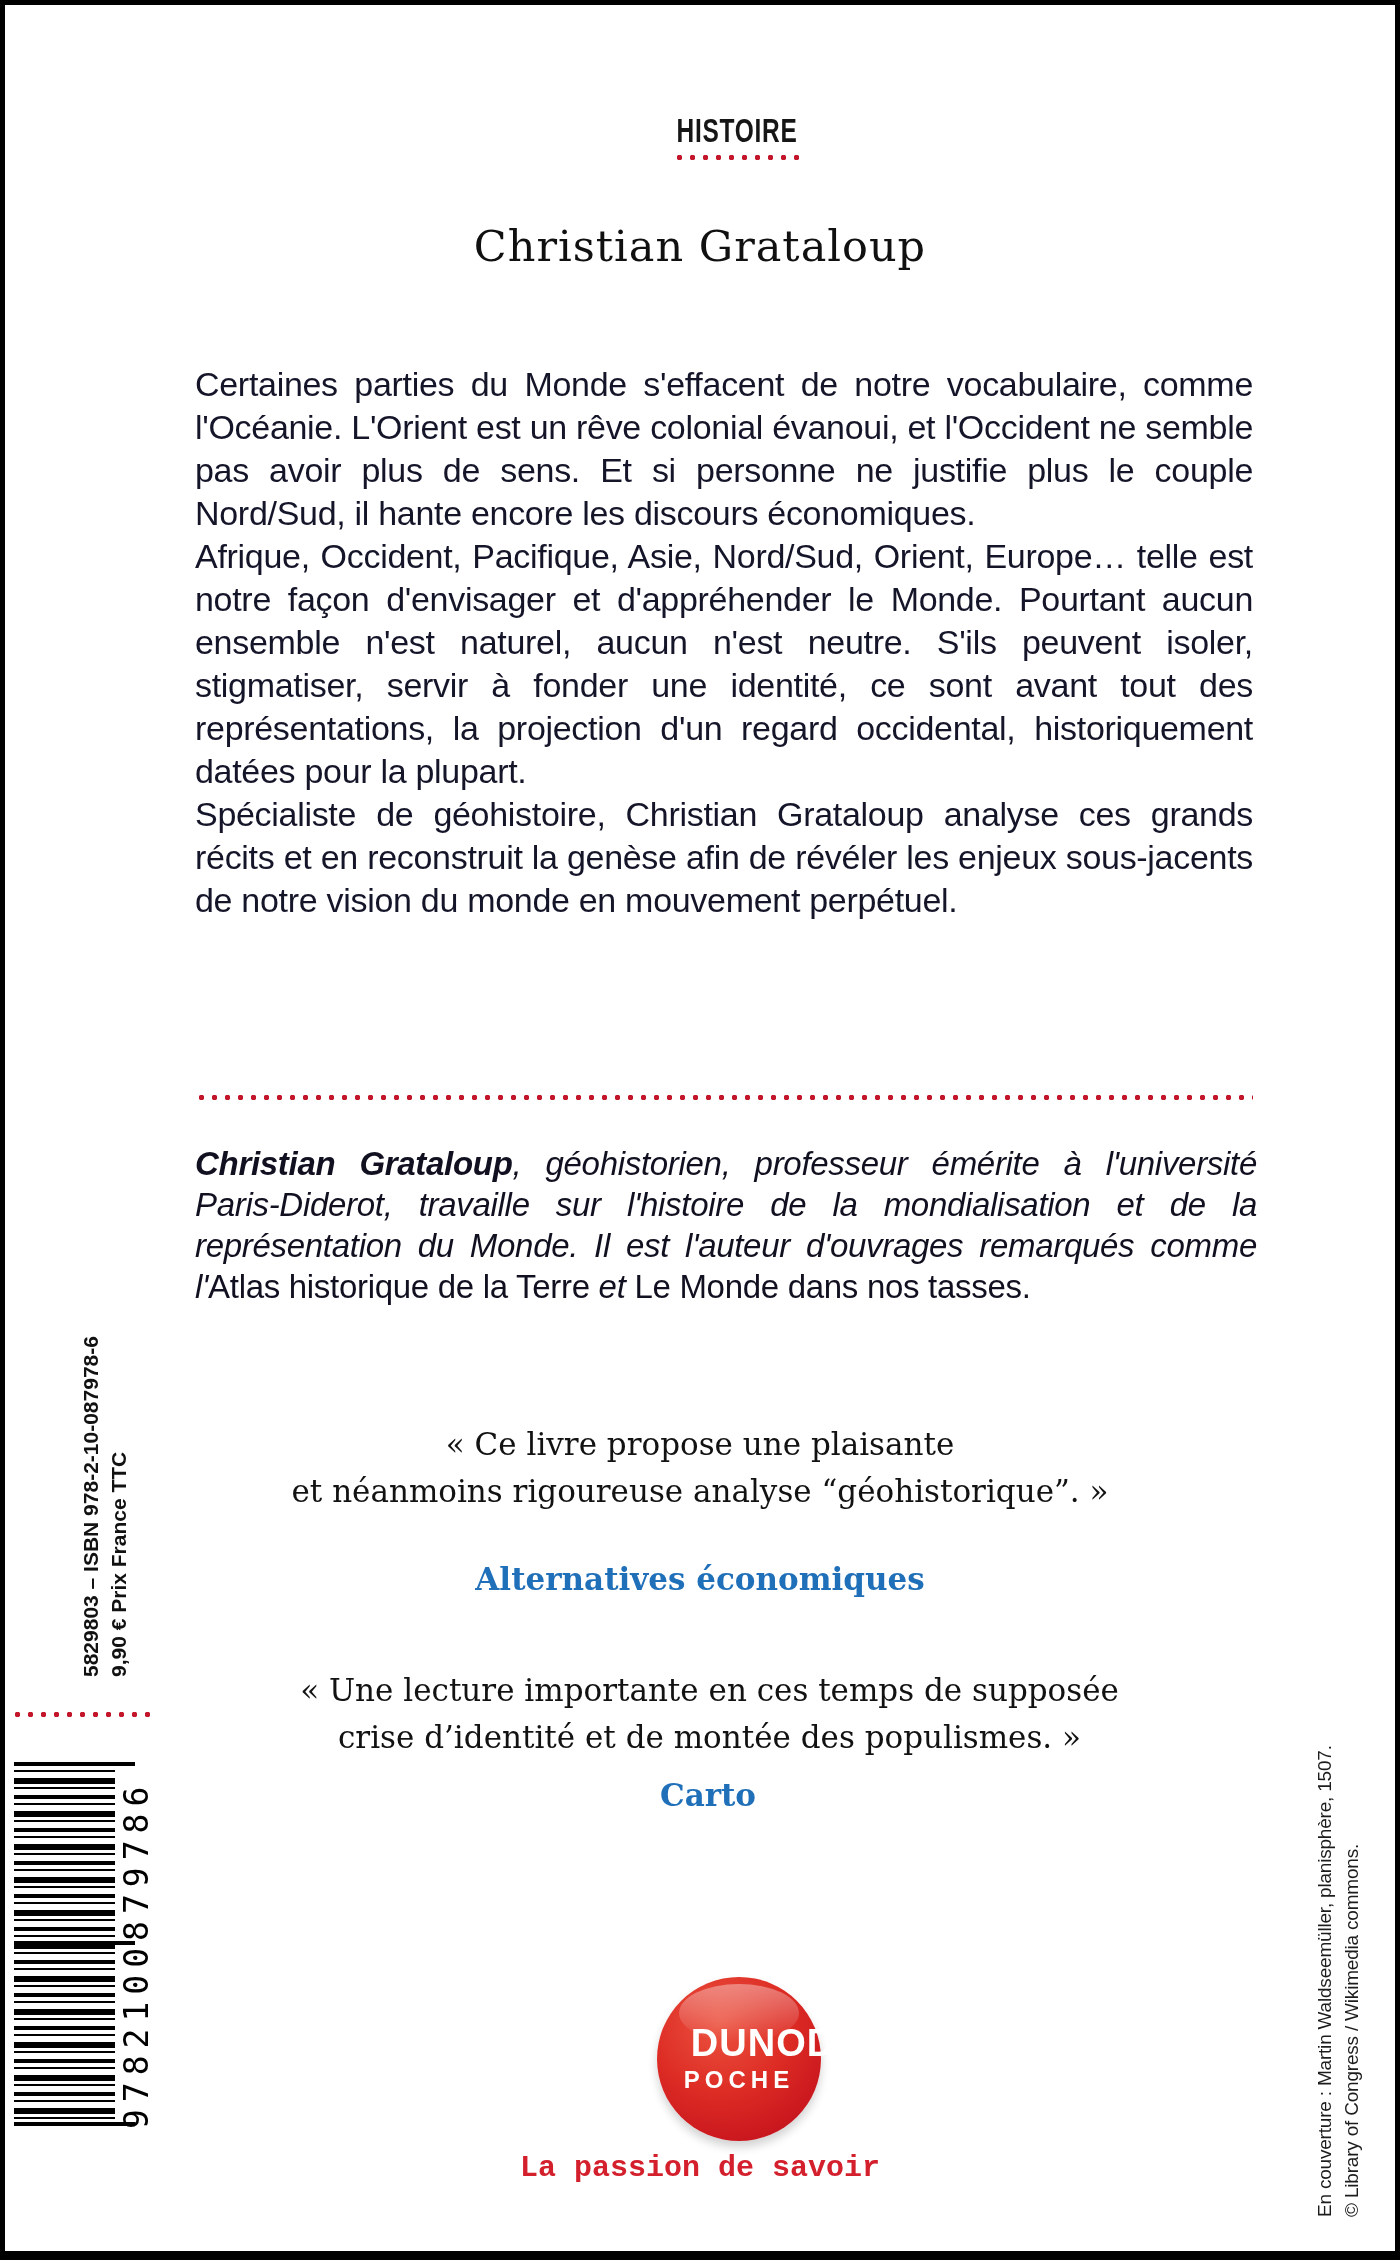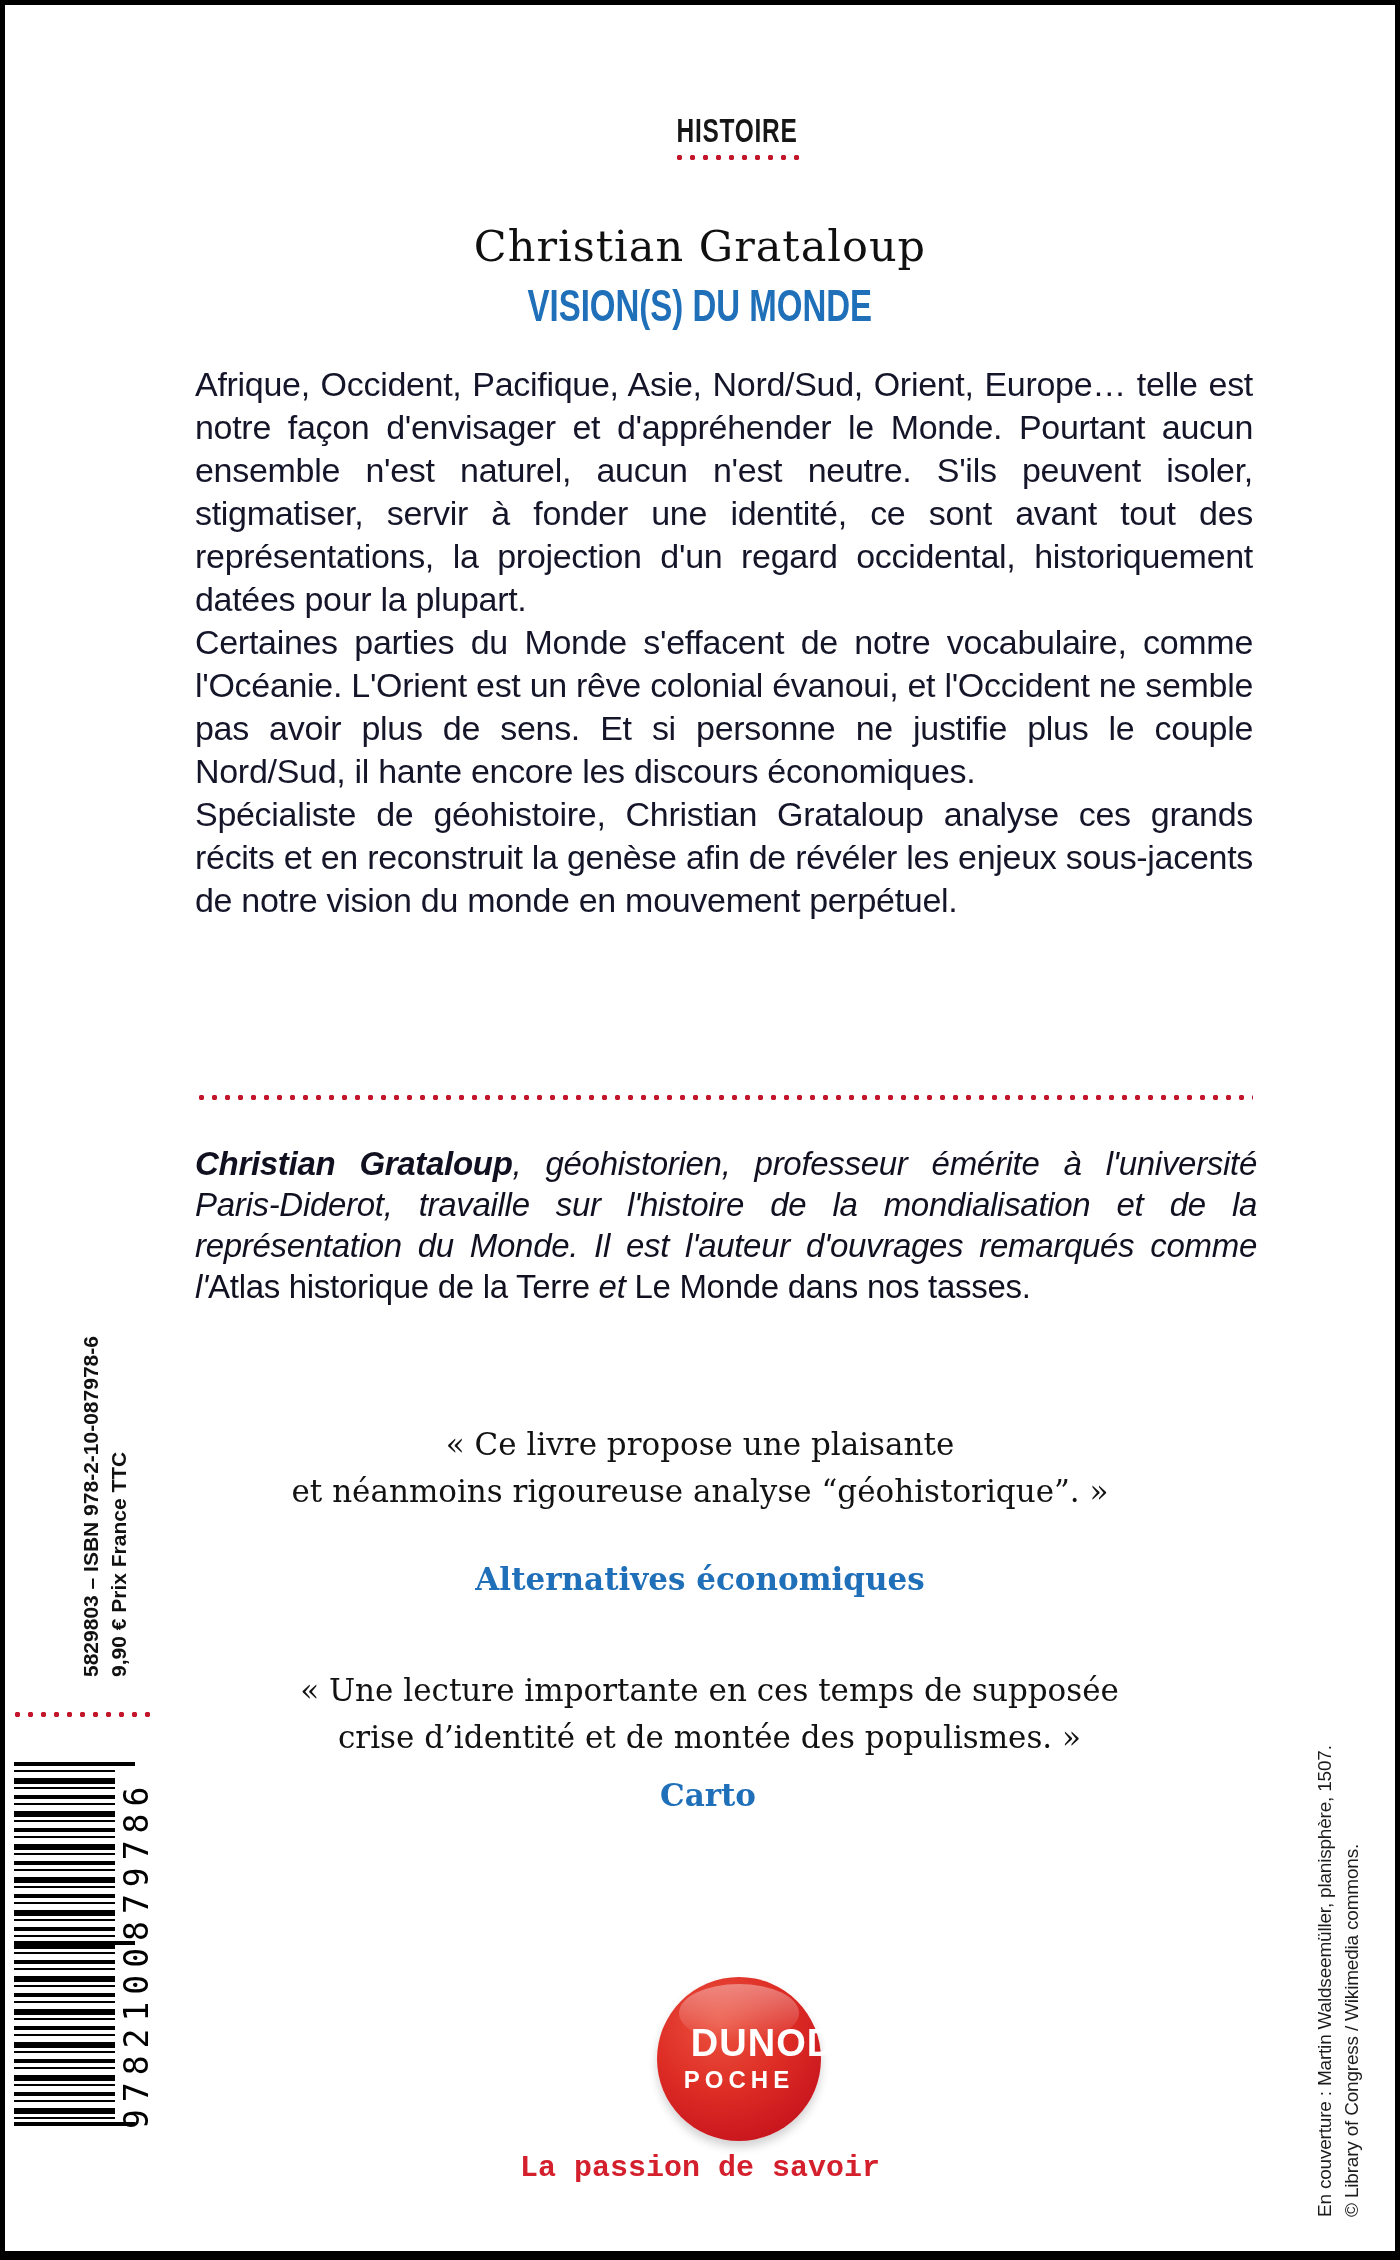--- a/index.html
+++ b/index.html
@@ -227,27 +227,24 @@
 <body>
 
 <div class="cover">
 
   <div class="category-wrap">
     <span class="category">HISTOIRE</span>
   </div>
   <div class="dots category-dots"></div>
 
   <div class="author">Christian Grataloup</div>
-  <div class="book-title">
-    <span>VISION(S) DU MONDE</span>
-  </div>
 
   <div class="synopsis">
+    <p>Certaines parties du Monde s'effacent de notre vocabulaire, comme l'Océanie. L'Orient est un rêve colonial évanoui, et l'Occident ne semble pas avoir plus de sens. Et si personne ne justifie plus le couple Nord/Sud, il hante encore les discours économiques.</p>
     <p>Afrique, Occident, Pacifique, Asie, Nord/Sud, Orient, Europe… telle est notre façon d'envisager et d'appréhender le Monde. Pourtant aucun ensemble n'est naturel, aucun n'est neutre. S'ils peuvent isoler, stigmatiser, servir à fonder une identité, ce sont avant tout des représentations, la projection d'un regard occidental, historiquement datées pour la plupart.</p>
-    <p>Certaines parties du Monde s'effacent de notre vocabulaire, comme l'Océanie. L'Orient est un rêve colonial évanoui, et l'Occident ne semble pas avoir plus de sens. Et si personne ne justifie plus le couple Nord/Sud, il hante encore les discours économiques.</p>
     <p>Spécialiste de géohistoire, Christian Grataloup analyse ces grands récits et en reconstruit la genèse afin de révéler les enjeux sous-jacents de notre vision du monde en mouvement perpétuel.</p>
   </div>
 
   <div class="dots divider-dots"></div>
 
   <p class="bio"><span class="seg-bold-it">Christian Grataloup</span><span class="seg-it">, géohistorien, professeur émérite à l'université Paris-Diderot, travaille sur l'histoire de la mondialisation et de la représentation du Monde. Il est l'auteur d'ouvrages remarqués comme l'</span><span class="seg-rm">Atlas historique de la Terre</span><span class="seg-it"> et </span><span class="seg-rm">Le Monde dans nos tasses.</span></p>
 
   <div class="review review-1">
     <div>« Ce livre propose une plaisante</div>
     <div>et néanmoins rigoureuse analyse “géohistorique”. »</div>

